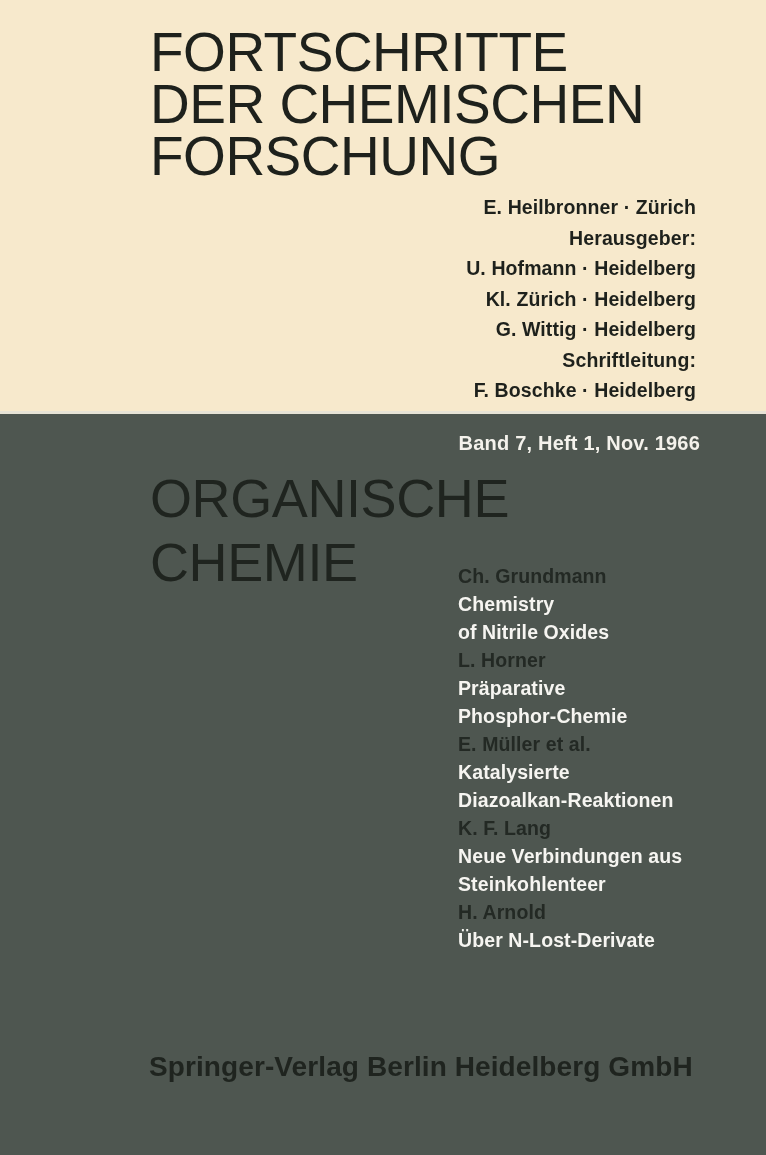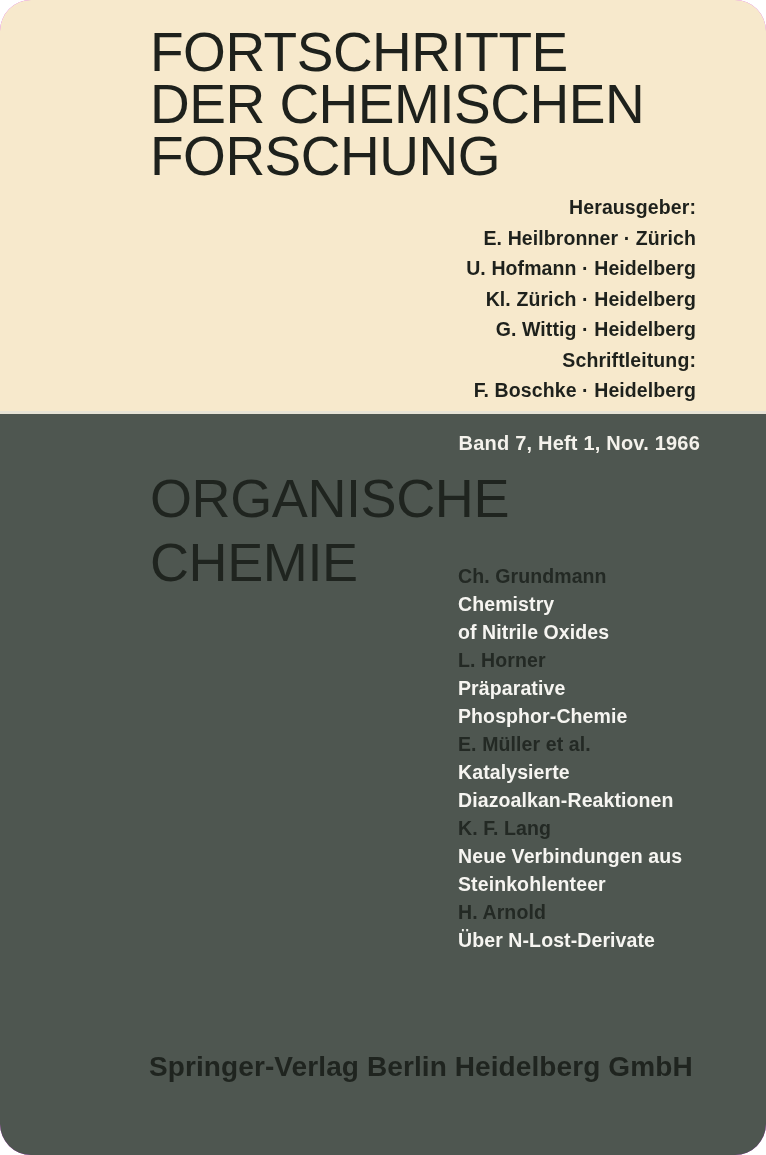--- a/index.html
+++ b/index.html
@@ -9,21 +9,20 @@
   }
   body {
     font-family: "Liberation Sans", sans-serif;
   }
   .cover {
     position: relative;
     width: 766px;
     height: 1155px;
     overflow: hidden;
     background: #d946ef;
-    border-radius: 31px;
   }
 
   
   .panel-cream {
     position: absolute;
     left: 0;
     top: 0;
     width: 766px;
     height: 412px;
     background: #f7e9cc;
@@ -162,22 +161,22 @@
   <div class="panel-seam"></div>
   <div class="panel-grey"></div>
 
   <div class="masthead">
     <span class="mline">FORTSCHRITTE</span>
     <span class="mline">DER CHEMISCHEN</span>
     <span class="mline">FORSCHUNG</span>
   </div>
 
   <div class="editors">
+    <span class="eline">E. Heilbronner · Zürich</span>
     <span class="eline">Herausgeber:</span>
-    <span class="eline">E. Heilbronner · Zürich</span>
     <span class="eline">U. Hofmann · Heidelberg</span>
     <span class="eline">Kl. Zürich · Heidelberg</span>
     <span class="eline">G. Wittig · Heidelberg</span>
     <span class="eline">Schriftleitung:</span>
     <span class="eline">F. Boschke · Heidelberg</span>
   </div>
 
   <div class="issue-line">Band 7, Heft 1, Nov. 1966</div>
 
   <div class="section-heading">

